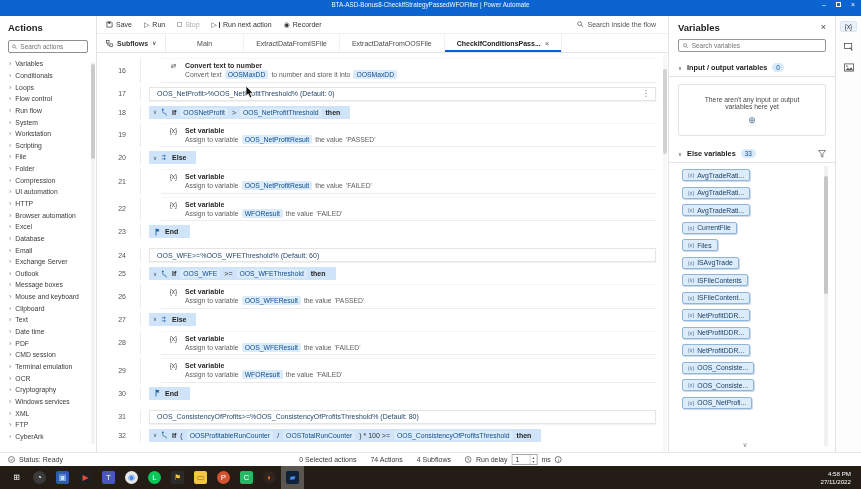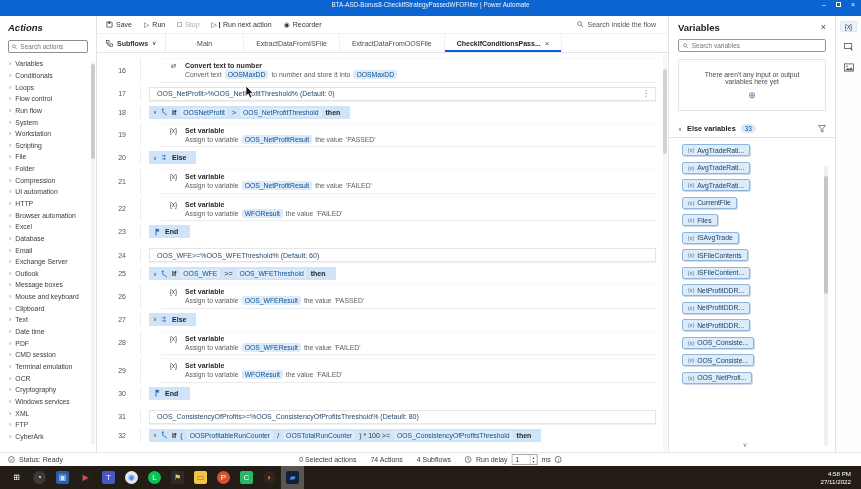--- a/index.html
+++ b/index.html
@@ -13,21 +13,21 @@
   .menu-item { cursor:default; }
   #winctrl { position:absolute; right:6px; top:0px; display:flex; gap:10px; align-items:center; height:9px; }
   #winctrl .wc { font-size:7px; line-height:8px; }
   .winbox { width:5px; height:5px; border:1px solid #fff; display:inline-block; }
 
   
   #app { position:absolute; top:16px; left:0; width:861px; bottom:37px; display:flex; background:#fff; }
 
   
   #sidebar { width:97px; flex:none; border-right:1px solid #e3e3e3; position:relative; }
-  .sb-title { font-weight:bold; font-size:9.5px; color:#222; padding:6px 0 4px 8px;font-style:italic; }
+  .sb-title { font-weight:bold; font-size:9.5px; color:#222; padding:6px 0 4px 8px; }
   .sb-search { margin:3px 8px 5px 8px; height:13px; border:1px solid #8f8f8f; border-radius:2px; display:flex; align-items:center; gap:3px; padding:0 3px; background:#fff; }
   .sb-search input { border:none; outline:none; width:100%; font-size:6.5px; font-family:"Liberation Sans",sans-serif; color:#333; }
   .sb-search input::placeholder { color:#767676; }
   .sb-item { height:11.65px; display:flex; align-items:center; gap:4px; padding-left:9px; font-size:6.8px; color:#3a3a3a; }
   .sb-item .chev { color:#8a8a8a; font-size:7px; line-height:7px; }
   .sb-scroll { position:absolute; right:1px; top:46px; bottom:8px; width:4px; background:#f3f3f3; }
   .sb-thumb { position:absolute; top:2px; left:0; width:4px; height:95px; background:#cbcbcb; border-radius:2px; }
 
   
   #editor { flex:1; min-width:0; display:flex; flex-direction:column; position:relative; }
@@ -625,20 +625,25 @@
       <div class="vp-head">
         <span class="vp-title">Variables</span>
         <span class="vp-close">×</span>
       </div>
       <div class="vp-search">
         <svg width="6" height="6" viewBox="0 0 8 8">
             <circle cx="3" cy="3" r="2.2" fill="none" stroke="#666" stroke-width="0.9"></circle>
             <line x1="4.7" y1="4.7" x2="7" y2="7" stroke="#666" stroke-width="0.9"></line>
           </svg>
         <input type="text" placeholder="Search variables" style="">
+      </div>
+      <div class="vp-sec">
+        <span class="chev-sm">∨</span>
+        <span class="lbl">Input / output variables</span>
+        <span class="badge">0</span>
       </div>
       <div class="vp-empty">
         <span>There aren't any input or output variables here yet</span>
         <span class="plus">⊕</span>
       </div>
       <div class="vp-sec">
         <span class="chev-sm">∨</span>
         <span class="lbl">Else variables</span>
         <span class="badge">33</span>
         <svg class="funnel" width="8" height="8" viewBox="0 0 9 9">

